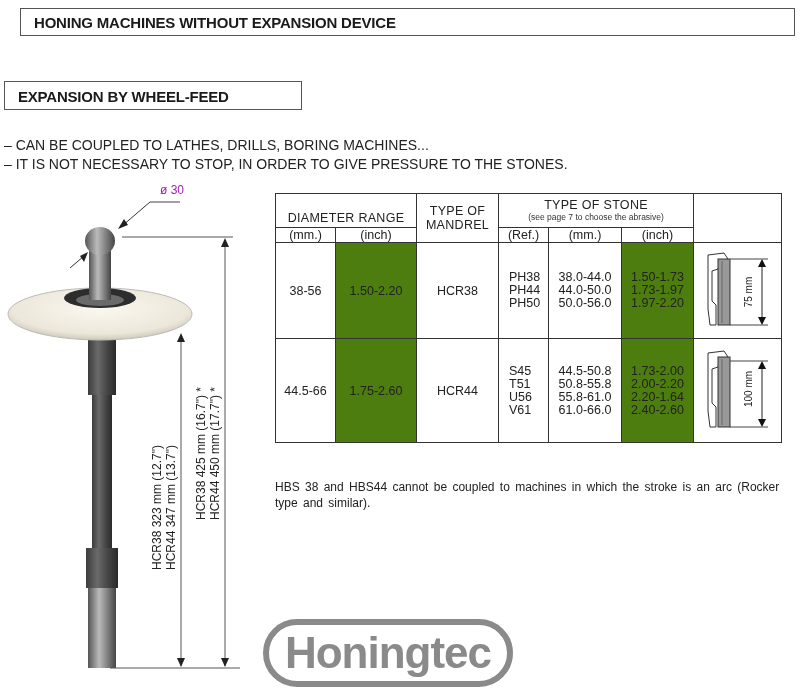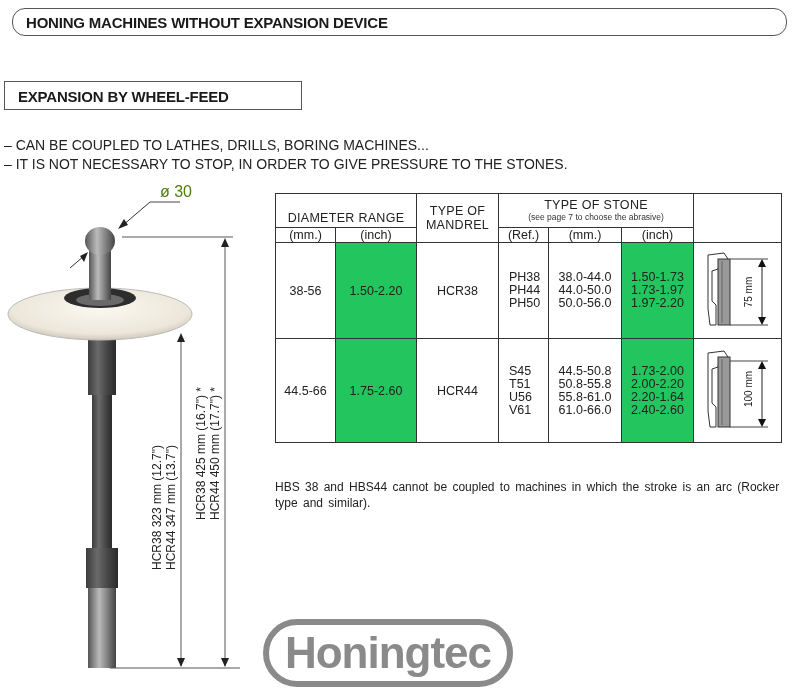--- a/index.html
+++ b/index.html
@@ -1,43 +1,43 @@
 <!DOCTYPE html>
 <html><head>
 <meta charset="utf-8">
 <style>
   html, body { margin:0; padding:0; background:#fff; }
   body { width:800px; height:700px; position:relative; overflow:hidden;
          font-family:"Liberation Sans", sans-serif; color:#1a1a1a; }
   .titlebox { position:absolute; border:1px solid #555; background:#fff;
               font-weight:bold; font-size:15px; letter-spacing:-0.2px; }
-  #title-main { left:12px; top:8px; width:773px; height:26px;border-radius:13px; }
+  #title-main { left:20px; top:8px; width:773px; height:26px; }
   #title-main span { position:absolute; left:13px; top:5px; }
   #title-sub { left:4px; top:81px; width:296px; height:27px; }
   #title-sub span { position:absolute; left:13px; top:6px; }
   .bullets { position:absolute; left:4px; top:136px; font-size:14px; line-height:19px; color:#222; }
   .bullets div { white-space:nowrap; }
 
   table.spec { position:absolute; left:275px; top:193px; border-collapse:collapse;
                font-size:12.5px; color:#222; }
   table.spec td { border:1px solid #333; text-align:center; vertical-align:middle; padding:0; }
-  .shade { background:#22c55e; }
+  .shade { background:#4d7c0f; }
   .hdr-big { font-size:12.5px; letter-spacing:0.3px; }
   .hdr-small { font-size:8.5px; color:#333; }
   .ref { text-align:left !important; padding-left:10px !important; line-height:13px; }
   .mm, .inch { line-height:13px; }
   .stone-pic { position:relative; }
 
   .note { position:absolute; left:275px; top:479px; width:510px; font-size:12px;
           line-height:16px; color:#222; word-spacing:2px; }
 
   .dim { position:absolute; font-size:12px; color:#222; white-space:nowrap;
          transform-origin:left top; transform:rotate(-90deg); line-height:14px; }
   .logo { position:absolute; left:262px; top:618px; }
-  .diam { position:absolute; left:160px; top:183px; font-size:16px; color:#4d7c0f; }
+  .diam { position:absolute; left:160px; top:183px; font-size:12px; color:#a21caf; }
 </style>
 </head>
 <body>
 
 <div id="title-main" class="titlebox">
   <span>HONING MACHINES WITHOUT EXPANSION DEVICE</span>
 </div>
 <div id="title-sub" class="titlebox">
   <span>EXPANSION BY WHEEL-FEED</span>
 </div>

